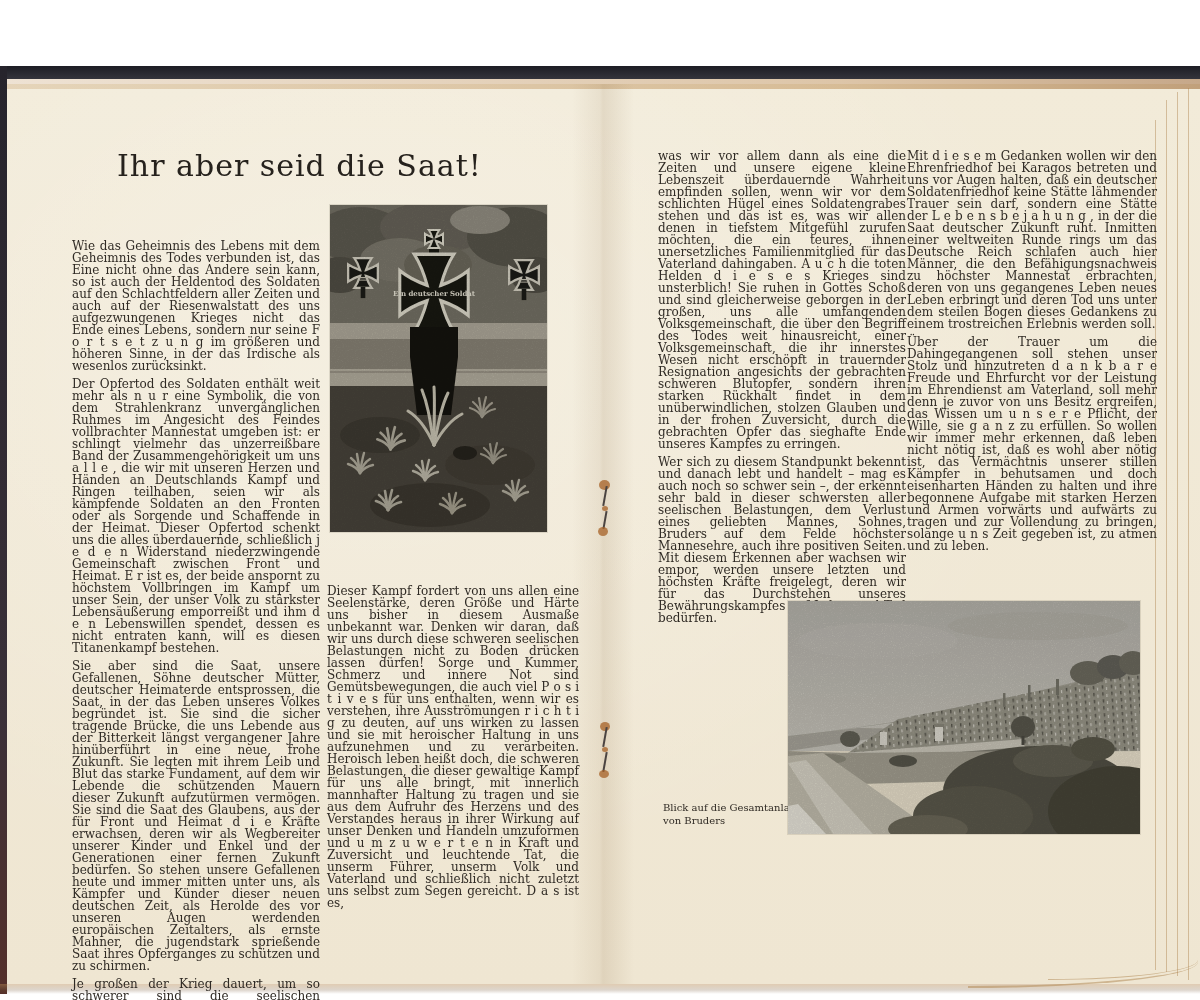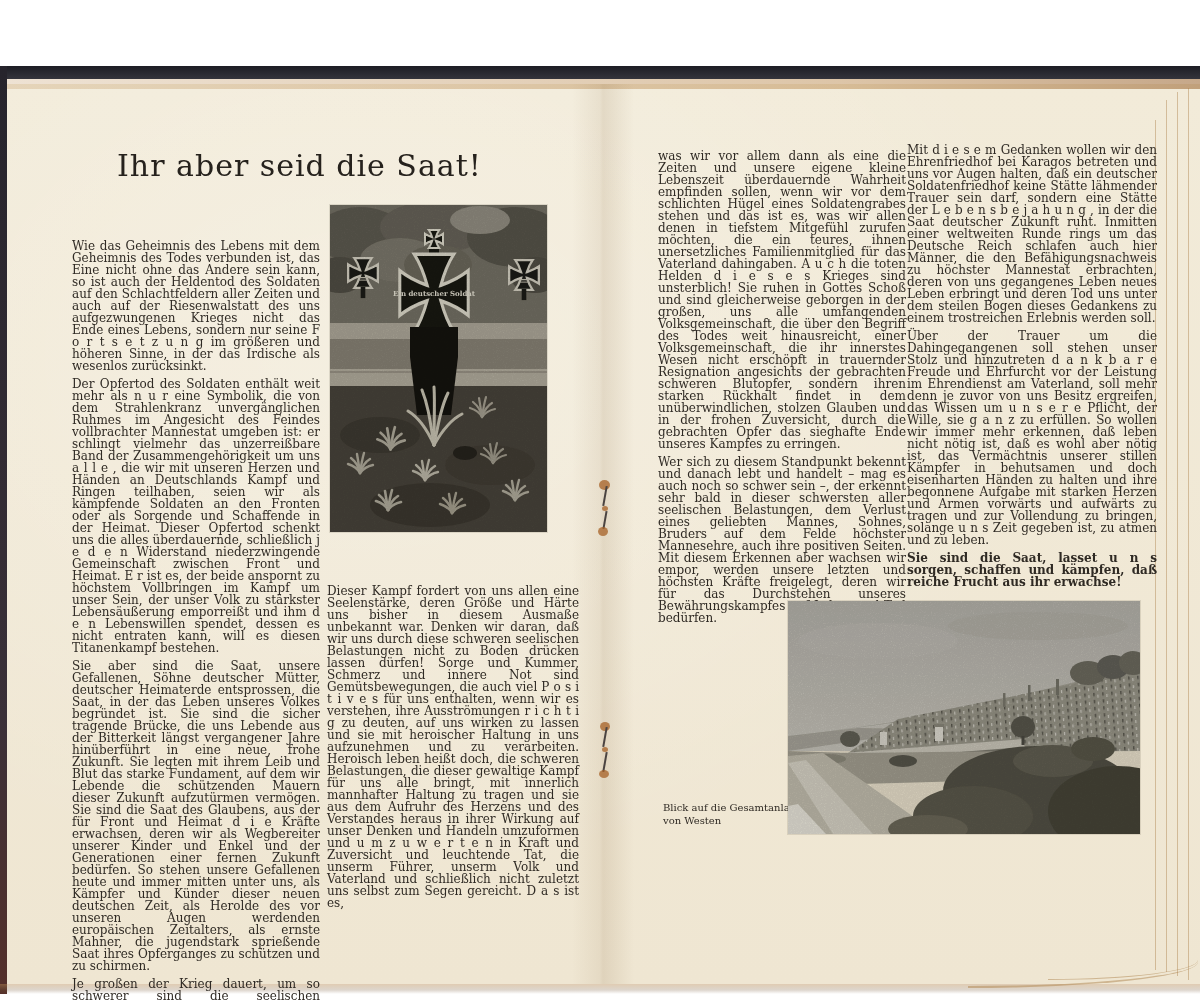--- a/index.html
+++ b/index.html
@@ -177,29 +177,28 @@
 
   <div class="col" style="left:327px;top:585px;width:252px;">
     <p class="para">Dieser Kampf fordert von uns allen eine Seelenstärke, deren Größe und Härte uns bisher in diesem Ausmaße unbekannt war. Denken wir daran, daß wir uns durch diese schweren seelischen Belastungen nicht zu Boden drücken lassen dürfen! Sorge und Kummer, Schmerz und innere Not sind Gemütsbewegungen, die auch viel P o s i t i v e s für uns enthalten, wenn wir es verstehen, ihre Ausströmungen r i c h t i g zu deuten, auf uns wirken zu lassen und sie mit heroischer Haltung in uns aufzunehmen und zu verarbeiten. Heroisch leben heißt doch, die schweren Belastungen, die dieser gewaltige Kampf für uns alle bringt, mit innerlich mannhafter Haltung zu tragen und sie aus dem Aufruhr des Herzens und des Verstandes heraus in ihrer Wirkung auf unser Denken und Handeln umzuformen und u m z u w e r t e n in Kraft und Zuversicht und leuchtende Tat, die unserm Führer, unserm Volk und Vaterland und schließlich nicht zuletzt uns selbst zum Segen gereicht. D a s ist es,</p>
   </div>
 
   <div class="col" style="left:658px;top:150px;width:248px;">
     <p class="para">was wir vor allem dann als eine die Zeiten und unsere eigene kleine Lebenszeit überdauernde Wahrheit empfinden sollen, wenn wir vor dem schlichten Hügel eines Soldatengrabes stehen und das ist es, was wir allen denen in tiefstem Mitgefühl zurufen möchten, die ein teures, ihnen unersetzliches Familienmitglied für das Vaterland dahingaben. A u c h die toten Helden d i e s e s Krieges sind unsterblich! Sie ruhen in Gottes Schoß und sind gleicherweise geborgen in der großen, uns alle umfangenden Volksgemeinschaft, die über den Begriff des Todes weit hinausreicht, einer Volksgemeinschaft, die ihr innerstes Wesen nicht erschöpft in trauernder Resignation angesichts der gebrachten schweren Blutopfer, sondern ihren starken Rückhalt findet in dem unüberwindlichen, stolzen Glauben und in der frohen Zuversicht, durch die gebrachten Opfer das sieghafte Ende unseres Kampfes zu erringen.</p>
     <p class="para">Wer sich zu diesem Standpunkt bekennt und danach lebt und handelt – mag es auch noch so schwer sein –, der erkennt sehr bald in dieser schwersten aller seelischen Belastungen, dem Verlust eines geliebten Mannes, Sohnes, Bruders auf dem Felde höchster Mannesehre, auch ihre positiven Seiten. Mit diesem Erkennen aber wachsen wir empor, werden unsere letzten und höchsten Kräfte freigelegt, deren wir für das Durchstehen unseres Bewährungskampfes auf Leben und Tod bedürfen.</p>
   </div>
 
-  <div class="col" style="left:907px;top:144px;width:250px;">
+  <div class="col" style="left:907px;top:150px;width:250px;">
     <p class="para">Mit d i e s e m Gedanken wollen wir den Ehrenfriedhof bei Karagos betreten und uns vor Augen halten, daß ein deutscher Soldatenfriedhof keine Stätte lähmender Trauer sein darf, sondern eine Stätte der L e b e n s b e j a h u n g , in der die Saat deutscher Zukunft ruht. Inmitten einer weltweiten Runde rings um das Deutsche Reich schlafen auch hier Männer, die den Befähigungsnachweis zu höchster Mannestat erbrachten, deren von uns gegangenes Leben neues Leben erbringt und deren Tod uns unter dem steilen Bogen dieses Gedankens zu einem trostreichen Erlebnis werden soll.</p>
     <p class="para">Über der Trauer um die Dahingegangenen soll stehen unser Stolz und hinzutreten d a n k b a r e Freude und Ehrfurcht vor der Leistung im Ehrendienst am Vaterland, soll mehr denn je zuvor von uns Besitz ergreifen, das Wissen um u n s e r e Pflicht, der Wille, sie g a n z zu erfüllen. So wollen wir immer mehr erkennen, daß leben nicht nötig ist, daß es wohl aber nötig ist, das Vermächtnis unserer stillen Kämpfer in behutsamen und doch eisenharten Händen zu halten und ihre begonnene Aufgabe mit starken Herzen und Armen vorwärts und aufwärts zu tragen und zur Vollendung zu bringen, solange u n s Zeit gegeben ist, zu atmen und zu leben.</p>
-    <p class="para closing">Sie sind die Saat, lasset u n s sorgen, schaffen und kämpfen, daß reiche Frucht aus ihr erwachse!</p>
   </div>
 
   <div class="caption">
     <div>Blick auf die Gesamtanlage -</div>
-    <div>von Westen</div>
+    <div>von Bruders</div>
   </div>
 
   <svg class="photo" style="left:788px;top:601px;" width="352" height="233" viewBox="0 0 352 233">
     <defs>
       <linearGradient id="sky2" x1="0" y1="0" x2="0" y2="1">
         <stop offset="0" stop-color="#b9b6b0"></stop>
         <stop offset="1" stop-color="#cbc8c1"></stop>
       </linearGradient>
       <pattern id="graves" width="9" height="7" patternUnits="userSpaceOnUse" patternTransform="rotate(-4)">
         <rect width="9" height="7" fill="#9a978c"></rect>

